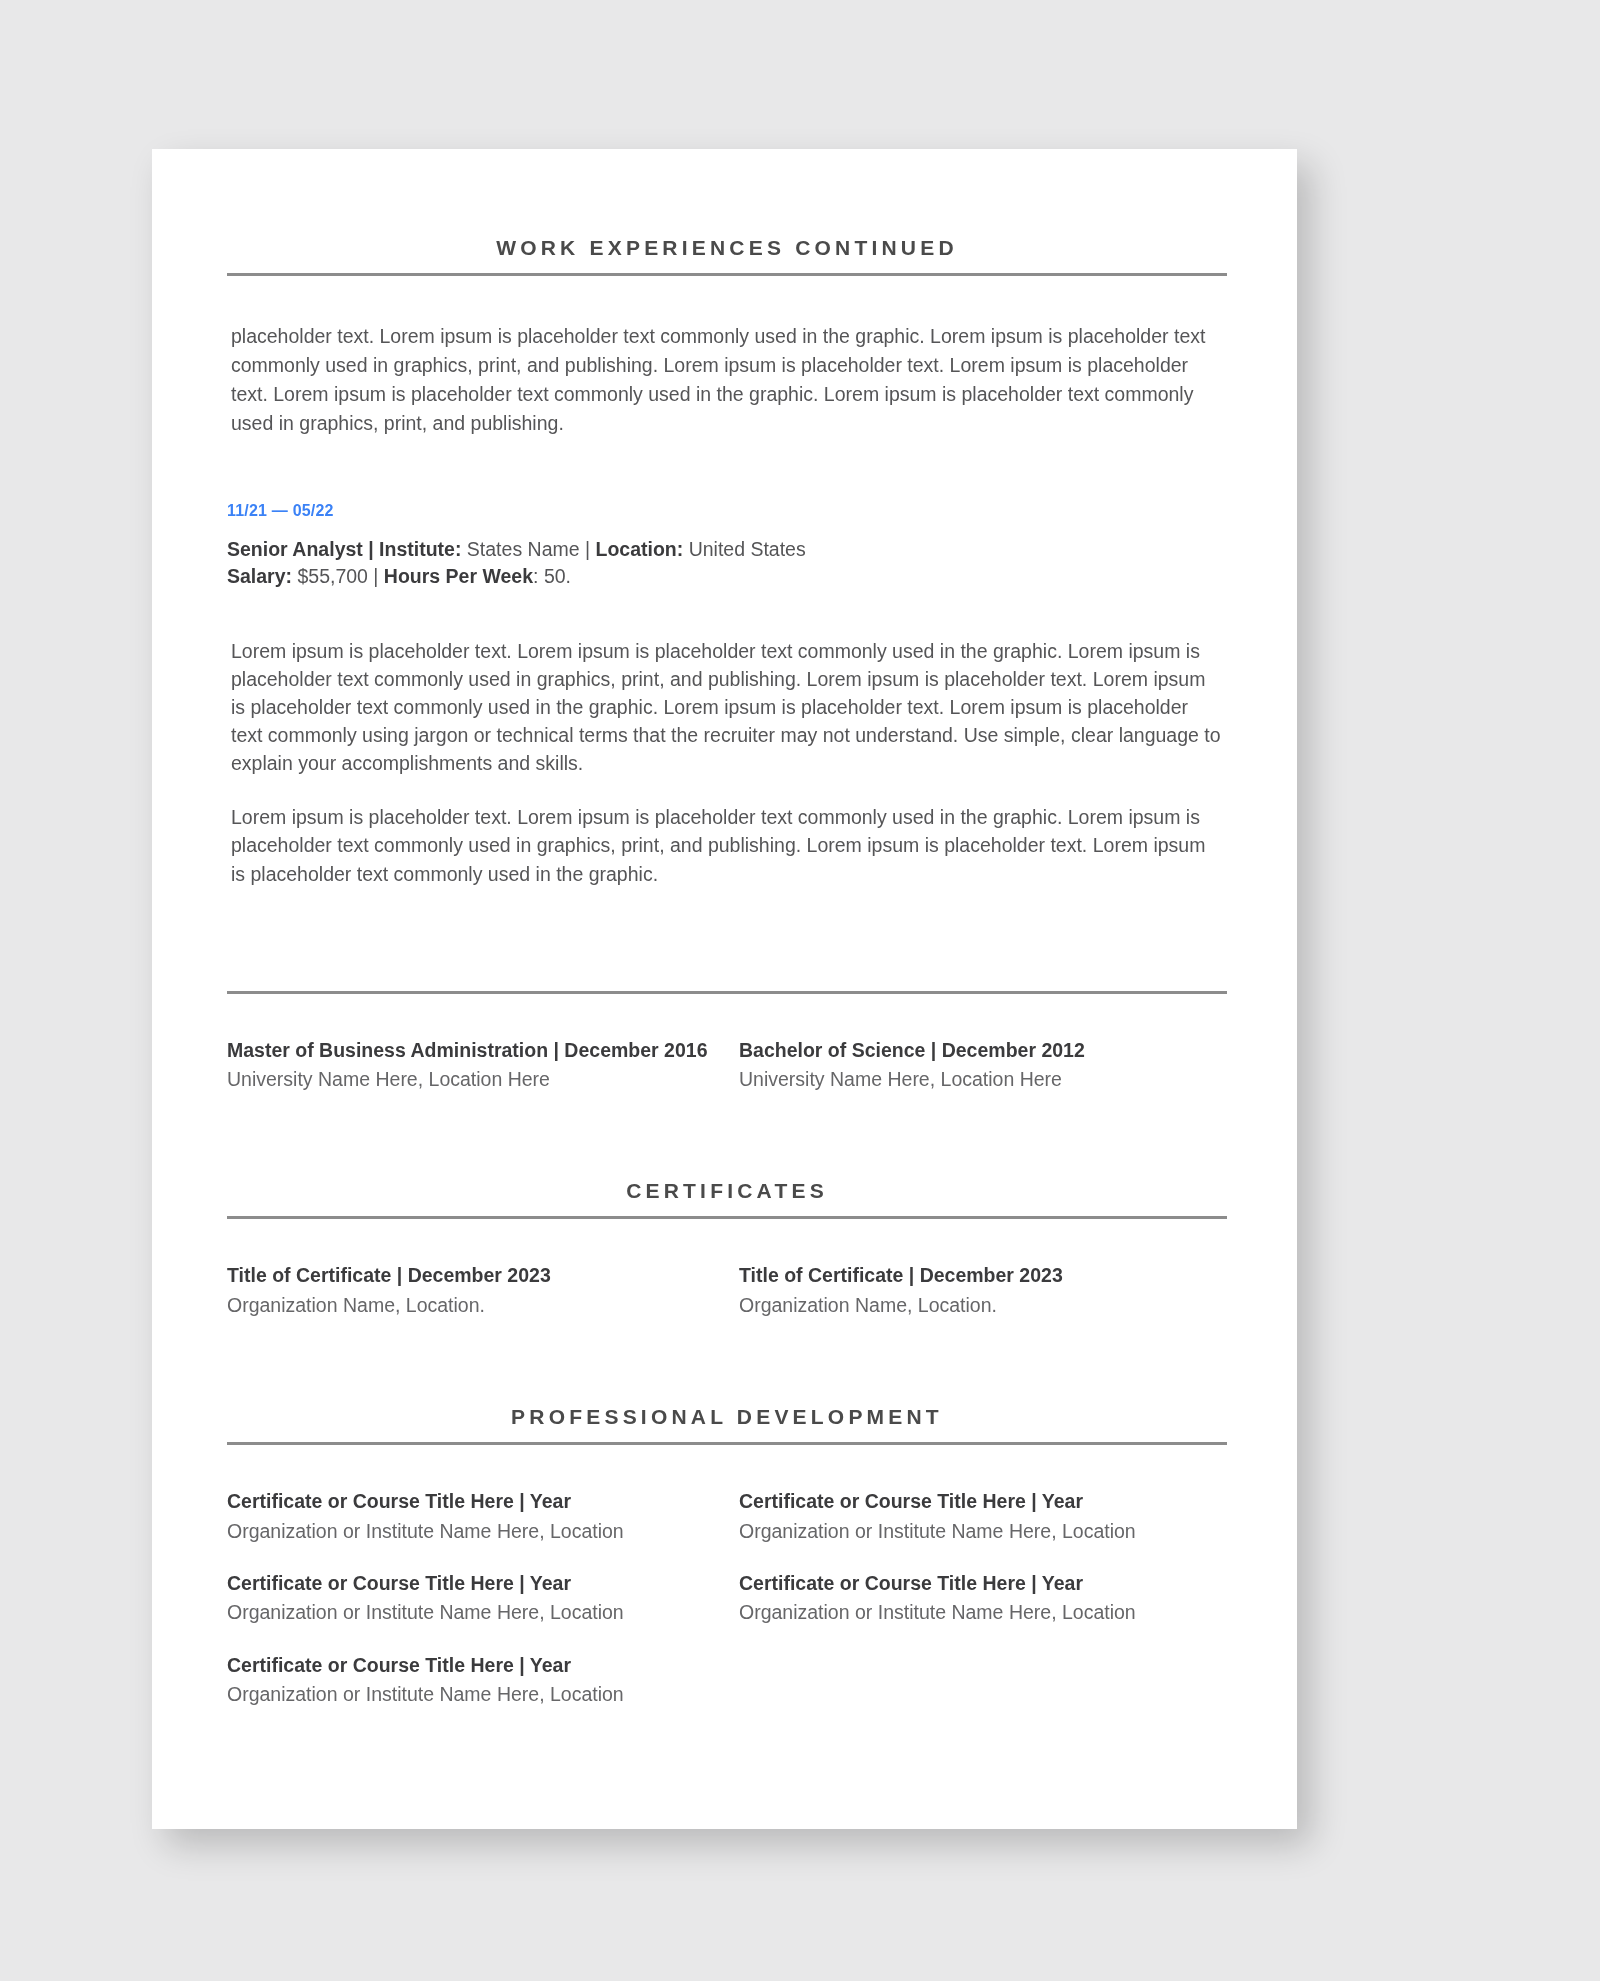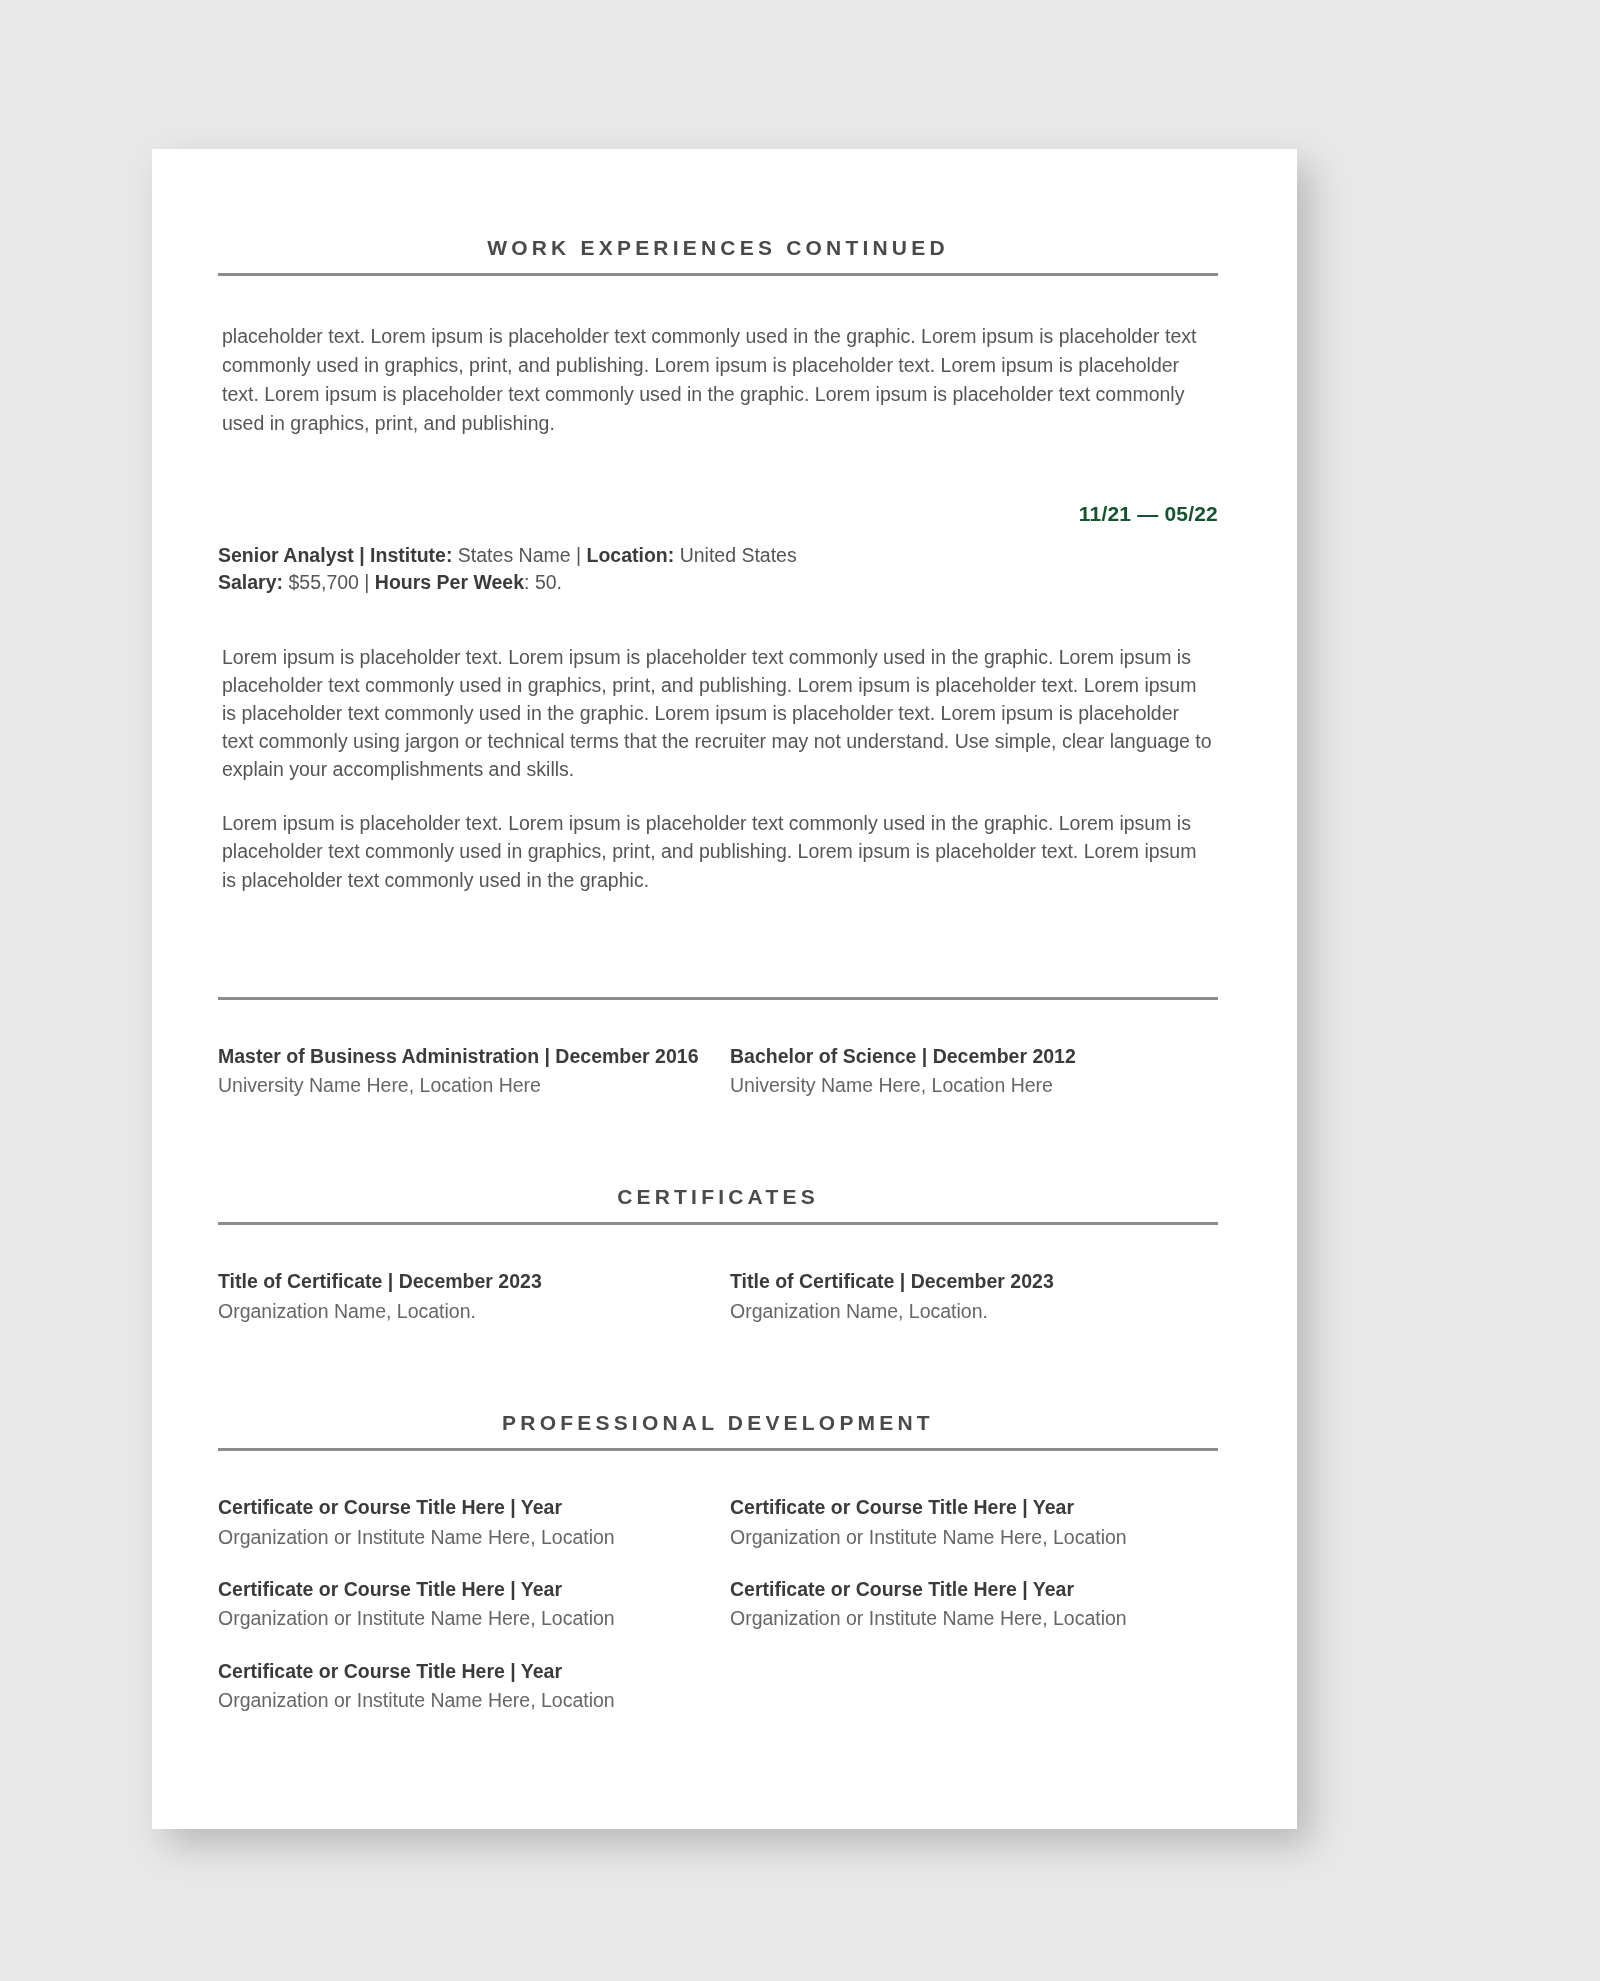--- a/index.html
+++ b/index.html
@@ -28,21 +28,21 @@
     width: 1145px;
     height: 1680px;
     background: #ffffff;
     box-shadow: 14px 16px 34px rgba(0,0,0,0.20);
     box-sizing: border-box;
     padding: 0;
   }
 
   .content {
     position: absolute;
-    left: 66px;
+    left: 75px;
     top: 0;
     width: 1000px;
   }
 
   
   .section-head {
     text-align: center;
     font-family: "Liberation Sans", sans-serif;
     font-weight: bold;
     font-size: 21px;
@@ -66,24 +66,24 @@
     text-align: left;
   }
   .body-text.tight { line-height: 1.44; }
 
   .para-block { margin-top: 46px; }
   .para-block p { margin: 4px; }
   .para-block p + p { margin-top: 26px; }
 
   
   .job-date {
-    text-align: right;
-    font-size: 21px;
+    text-align: left;
+    font-size: 16px;
     font-weight: bold;
-    color: #14532d;
+    color: #3b82f6;
     letter-spacing: 0.2px;
   }
   .job-meta {
     margin-top: 16px;
     font-size: 19.5px;
     line-height: 1.42;
     color: #555557;
   }
   .job-meta b { color: #3b3b3d; font-weight: bold; }
 

